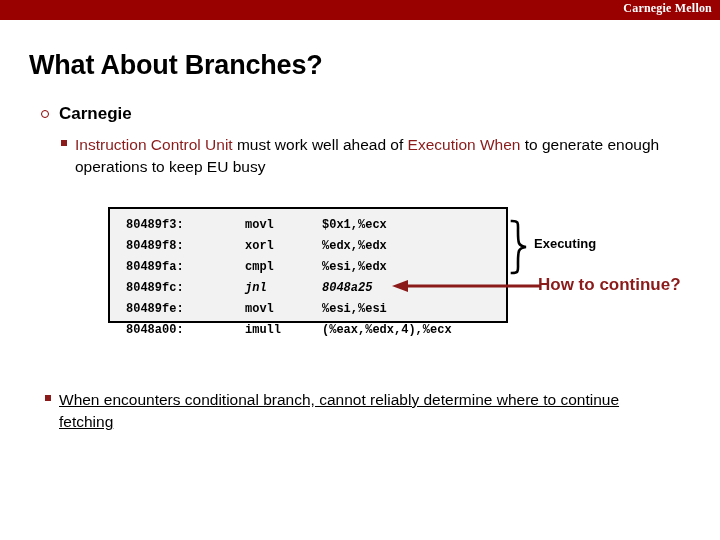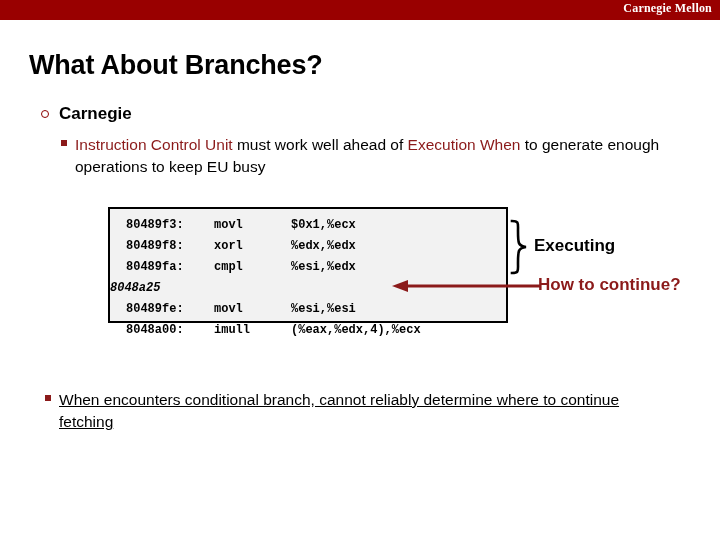--- a/index.html
+++ b/index.html
@@ -116,38 +116,38 @@
     color: #000000;
     padding: 6px 0 0 0;
   }
   .code-line {
     height: 21px;
     line-height: 21px;
     white-space: pre;
     display: flex;
   }
   .col-addr  { width: 104px; padding-left: 16px; box-sizing: border-box; }
-  .col-mnem  { width: 77px; }
+  .col-mnem  { width: 77px; margin-left: 31px; }
   .col-ops   { flex: 1; }
   .code-line.italic .col-mnem,
   .code-line.italic .col-ops { font-style: italic; }
 
   
   .brace {
     position: absolute;
     left: 509px;
     top: 219px;
     width: 22px;
     height: 60px;
   }
   .executing-label {
     position: absolute;
     left: 534px;
     top: 236px;
-    font-size: 17px;
+    font-size: 13px;
     font-weight: bold;
     color: #000000;
     white-space: nowrap;
   }
   .continue-label {
     position: absolute;
     left: 538px;
     top: 275px;
     font-size: 17px;
     font-weight: bold;
@@ -190,20 +190,22 @@
     <span class="col-addr">80489f8:</span>
     <span class="col-mnem">xorl</span>
     <span class="col-ops">%edx,%edx</span>
   </div>
   <div class="code-line">
     <span class="col-addr">80489fa:</span>
     <span class="col-mnem">cmpl</span>
     <span class="col-ops">%esi,%edx</span>
   </div>
   <div class="code-line italic">
+    <span class="col-addr">80489fc:</span>
+    <span class="col-mnem">jnl</span>
     <span class="col-ops">8048a25</span>
   </div>
   <div class="code-line">
     <span class="col-addr">80489fe:</span>
     <span class="col-mnem">movl</span>
     <span class="col-ops">%esi,%esi</span>
   </div>
   <div class="code-line">
     <span class="col-addr">8048a00:</span>
     <span class="col-mnem">imull</span>

